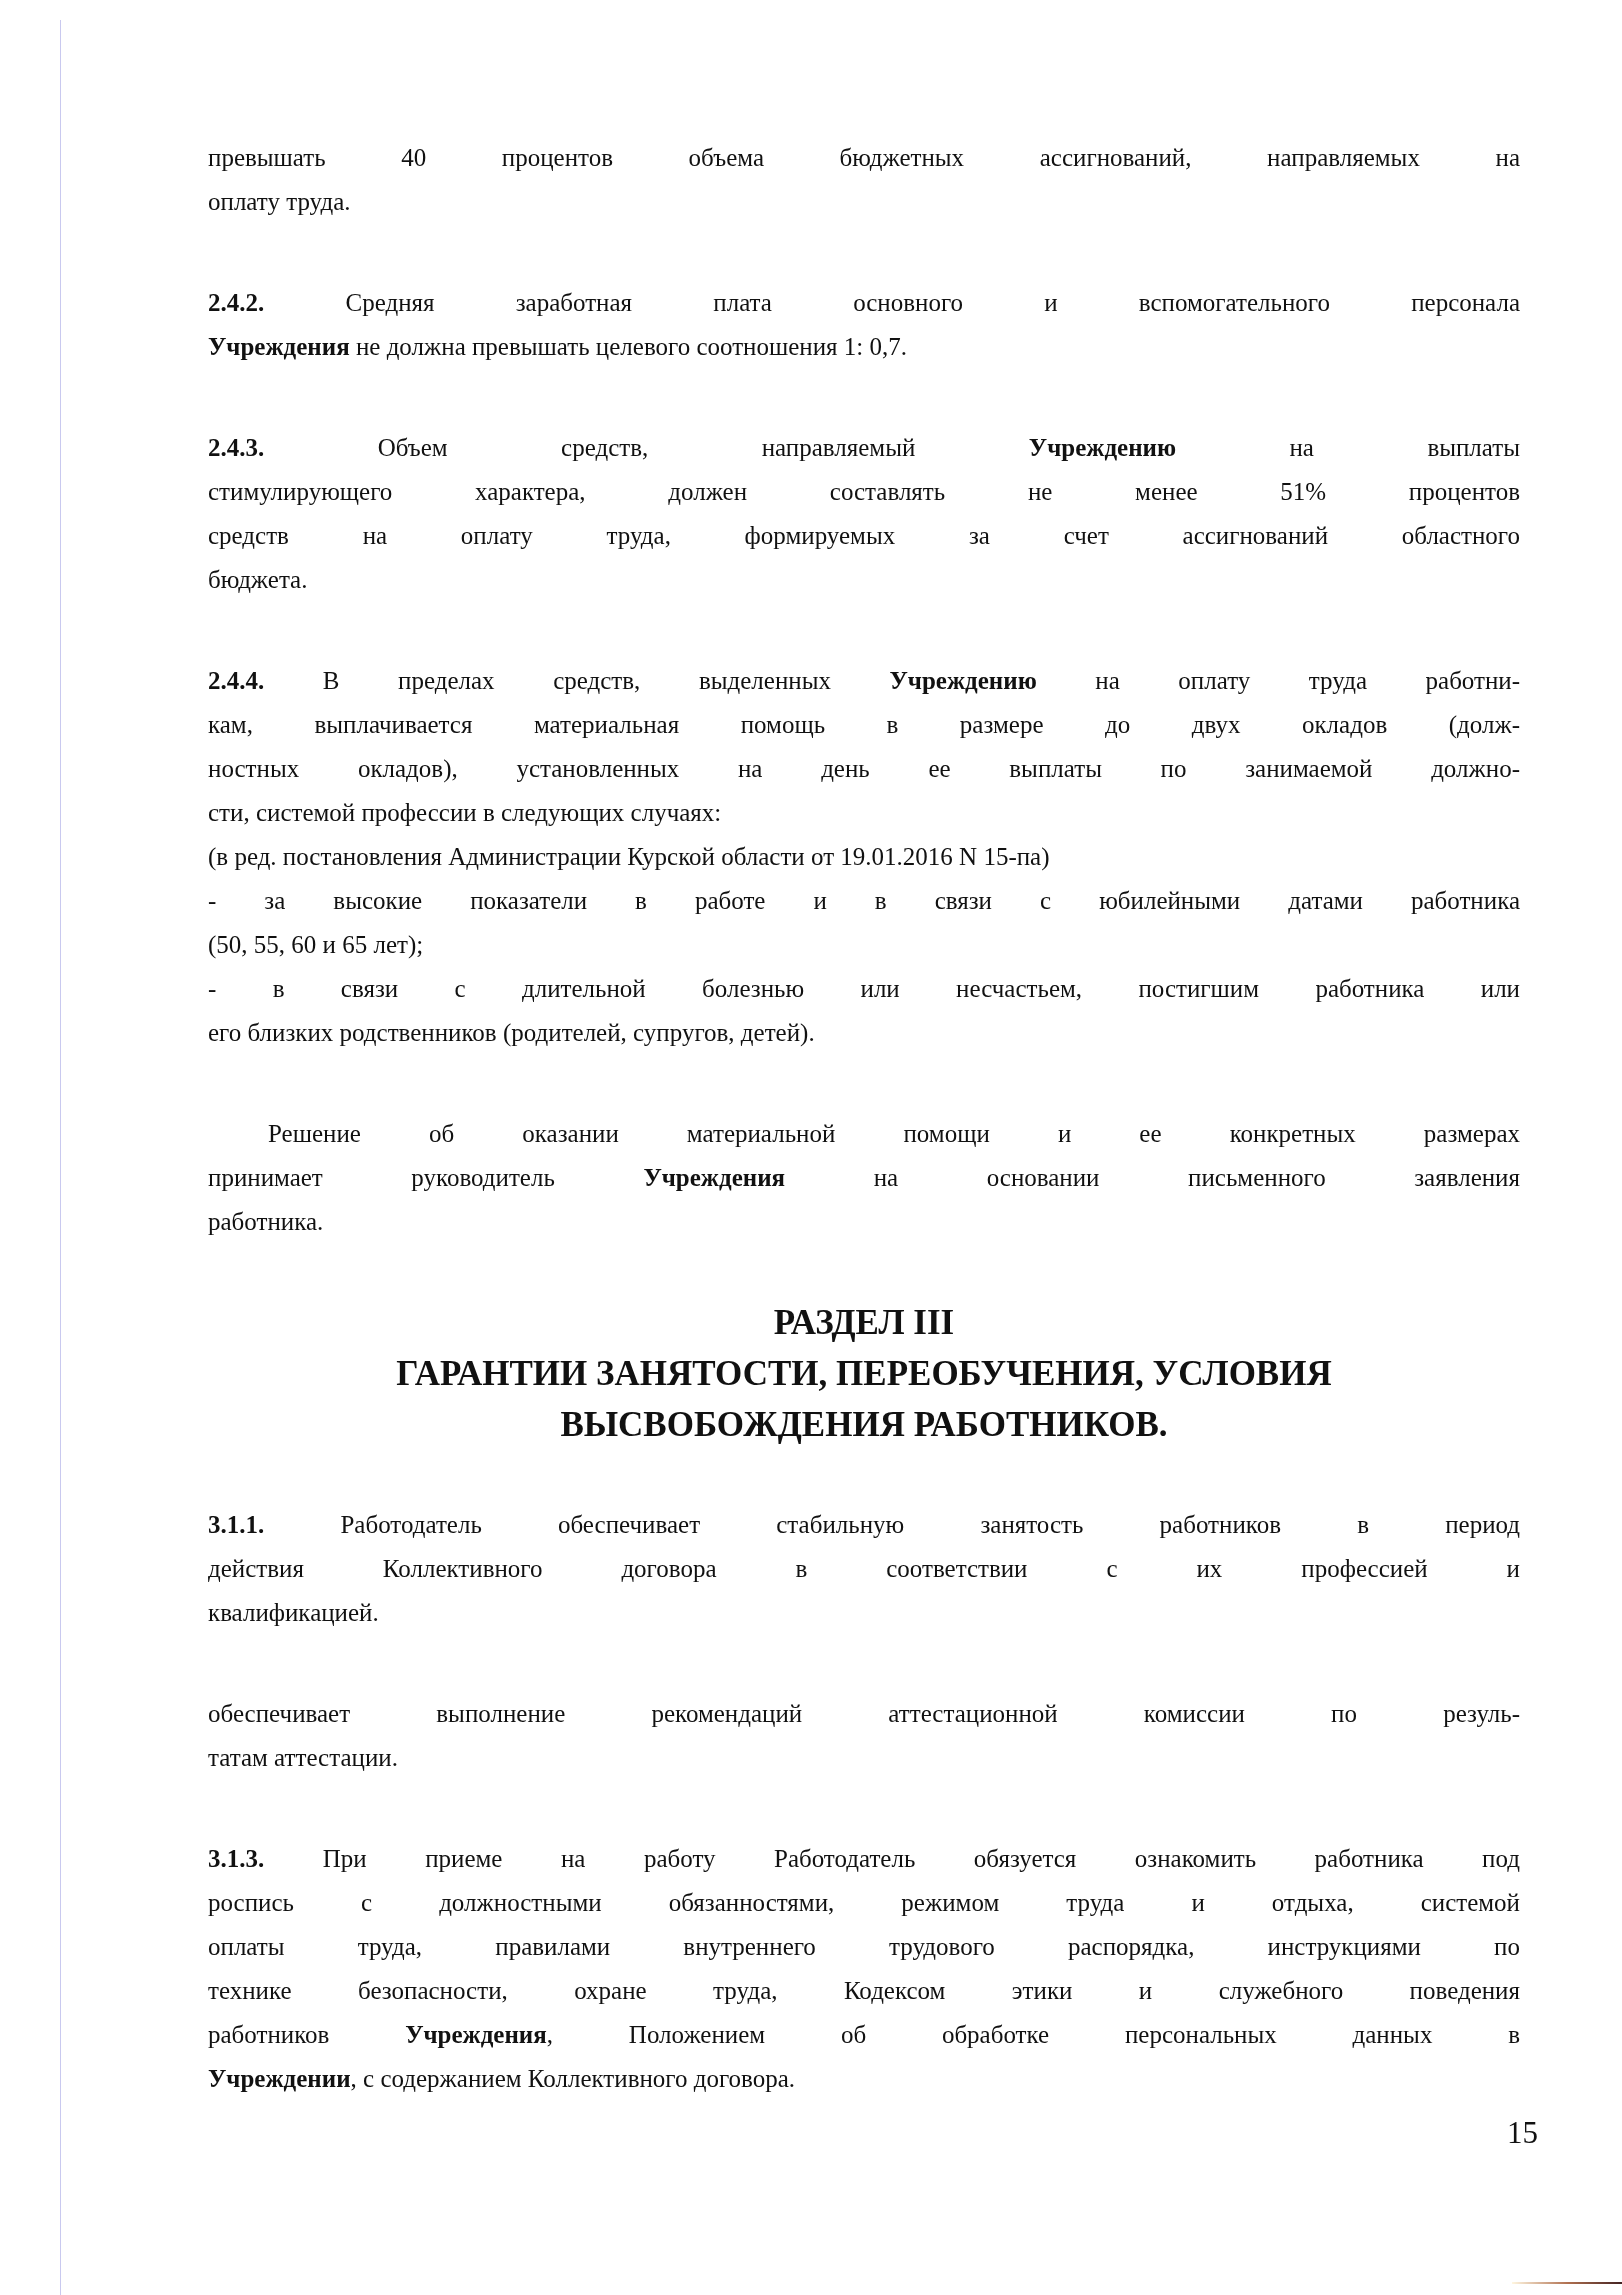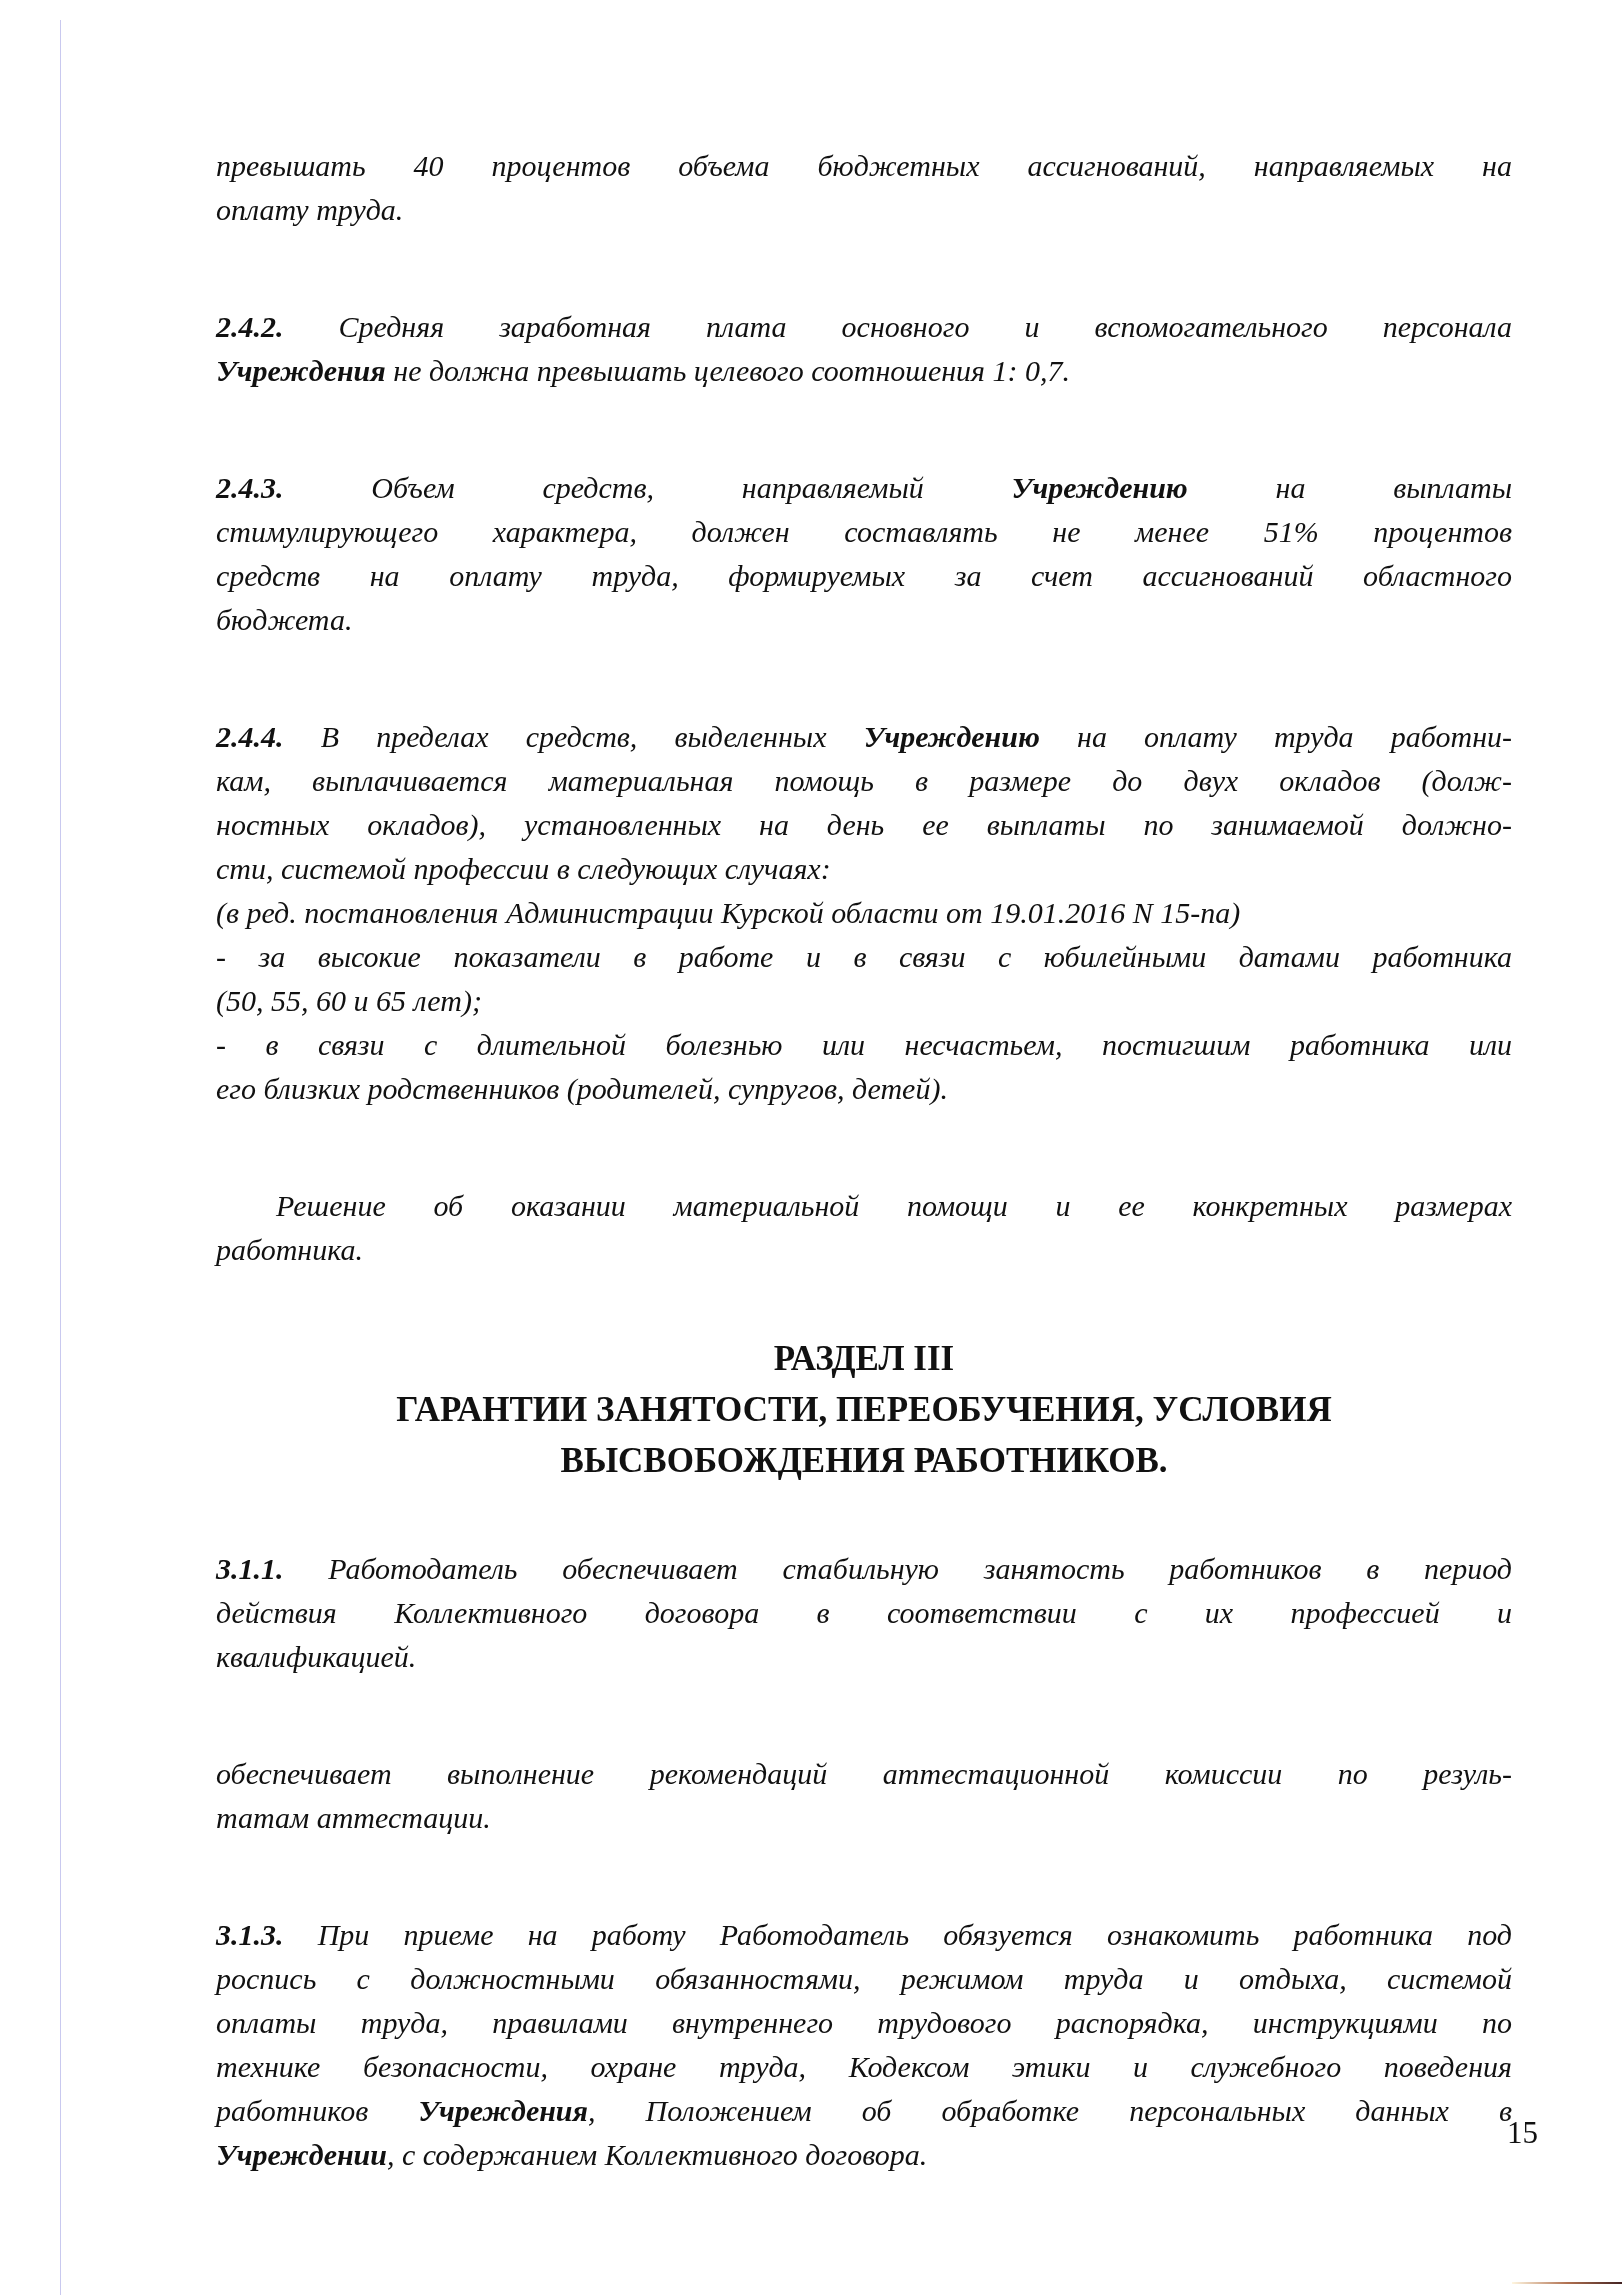--- a/index.html
+++ b/index.html
@@ -1,20 +1,20 @@
 <!DOCTYPE html>
 <html style="font-size:10.5px"><head>
 <meta charset="utf-8">
 <style>
   html, body { margin: 0; padding: 0; background: #ffffff; }
   body { width: 1623px; height: 2295px; position: relative; overflow: hidden;
          font-family: "Liberation Serif", "DejaVu Serif", serif; color: #111; }
   .margin-line { position: absolute; left: 60px; top: 19.6px; width: 0.7px; height: 2276px; background: #c9c9ef; }
   .page { position: absolute; left: 200px; top: 128px; width: 1328px; }
-  .p { font-size: 30px; line-height: 44px; margin: 16px; text-align: justify; font-style: italic; }
+  .p { font-size: 25px; line-height: 44px; margin: 8px; text-align: justify; }
   .gap { height: 41px; }
   .heading { text-align: center; font-weight: bold; font-size: 35px; line-height: 43px; margin: 8px; }
   .page-num { position: absolute; left: 1507px; top: 2115px; font-size: 31px; }
   .scan-line { position: absolute; left: 1512px; top: 2282px; width: 111px; height: 2px;
                background: linear-gradient(to right, #fff6e0, #b07050, #402020); }
   .ln { display: block; text-align: justify; text-align-last: justify; }
   .ln.last { text-align-last: left; }
 </style>
 </head>
 <body>
@@ -55,20 +55,21 @@
     <span class="ln">- за высокие показатели в работе и в связи с юбилейными датами работника</span>
     <span class="ln last">(50, 55, 60 и 65 лет);</span>
     <span class="ln">- в связи с длительной болезнью или несчастьем, постигшим работника или</span>
     <span class="ln last">его близких родственников (родителей, супругов, детей).</span>
   </p>
 
   <div class="gap"></div>
 
   <p class="p" style="padding-left:0">
     <span class="ln" style="padding-left:60px">Решение об оказании материальной помощи и ее конкретных размерах</span>
+    <span class="ln"><span>принимает руководитель</span> <b>Учреждения</b> <span>на основании письменного заявления</span></span>
     <span class="ln last">работника.</span>
   </p>
 
   <div class="gap"></div>
 
   <div>
     <p class="heading">РАЗДЕЛ III</p>
     <p class="heading">ГАРАНТИИ ЗАНЯТОСТИ, ПЕРЕОБУЧЕНИЯ, УСЛОВИЯ</p>
     <p class="heading">ВЫСВОБОЖДЕНИЯ РАБОТНИКОВ.</p>
   </div>

